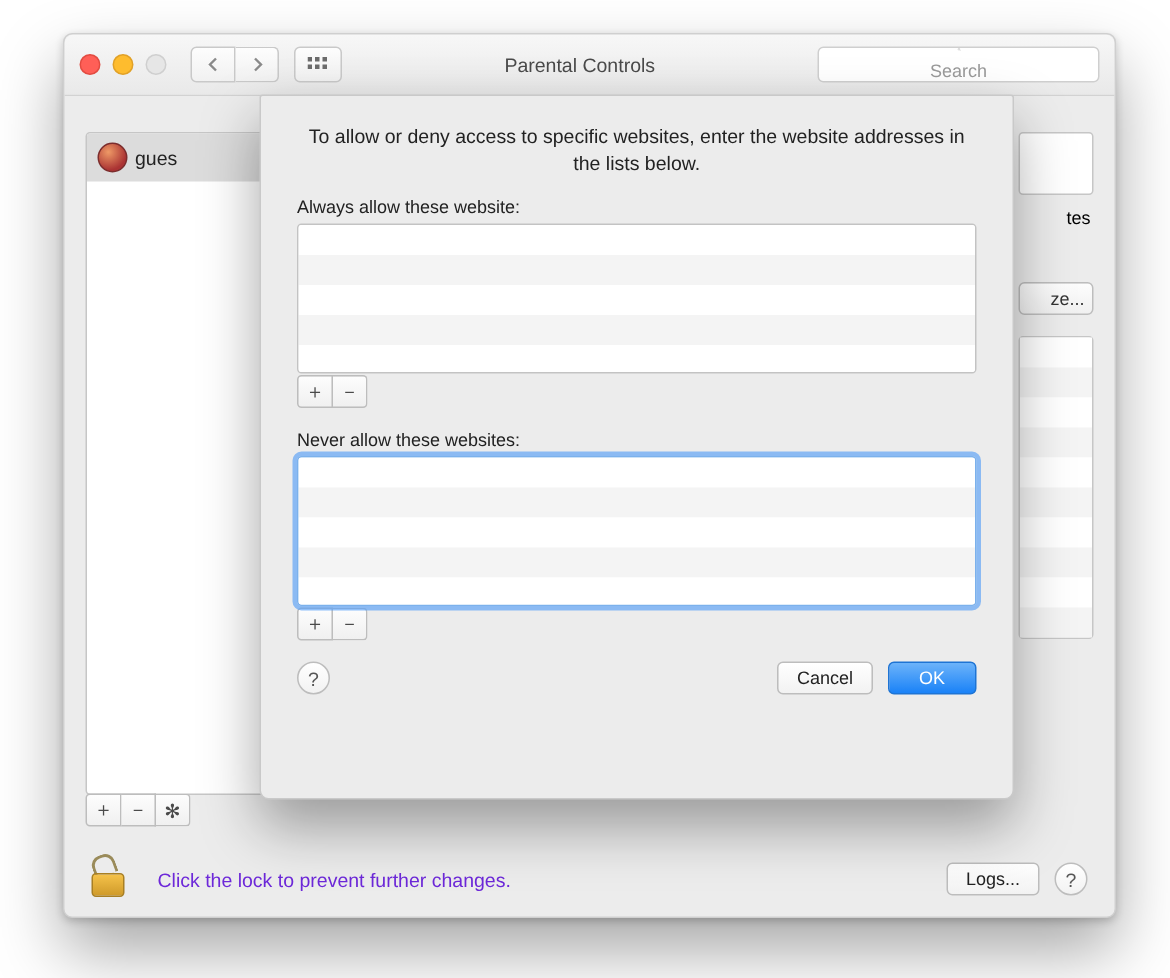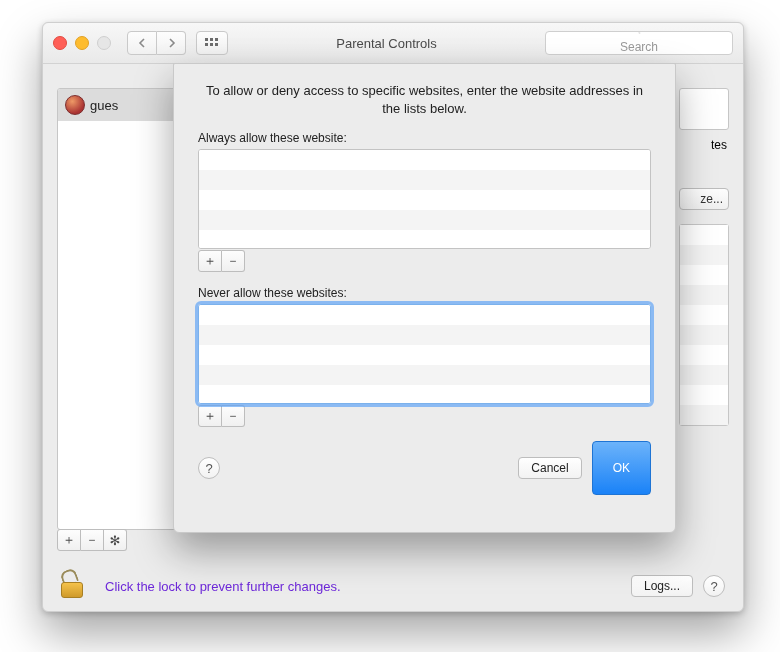--- a/index.html
+++ b/index.html
@@ -196,19 +196,19 @@
     </div>
 
     <div class="sheet-footer">
       <div class="helpcircle">
           <span>?</span>
         </div>
       <div style="flex:1;"></div>
       <div class="macbtn" style="margin-right:10px;">
           <span>Cancel</span>
         </div>
-      <div class="macbtn primary" style="padding:16px 20px;">
+      <div class="macbtn primary" style="padding:0 20px;">
           <span>OK</span>
         </div>
     </div>
   </div>
 
 </div>
 
 </body></html>

